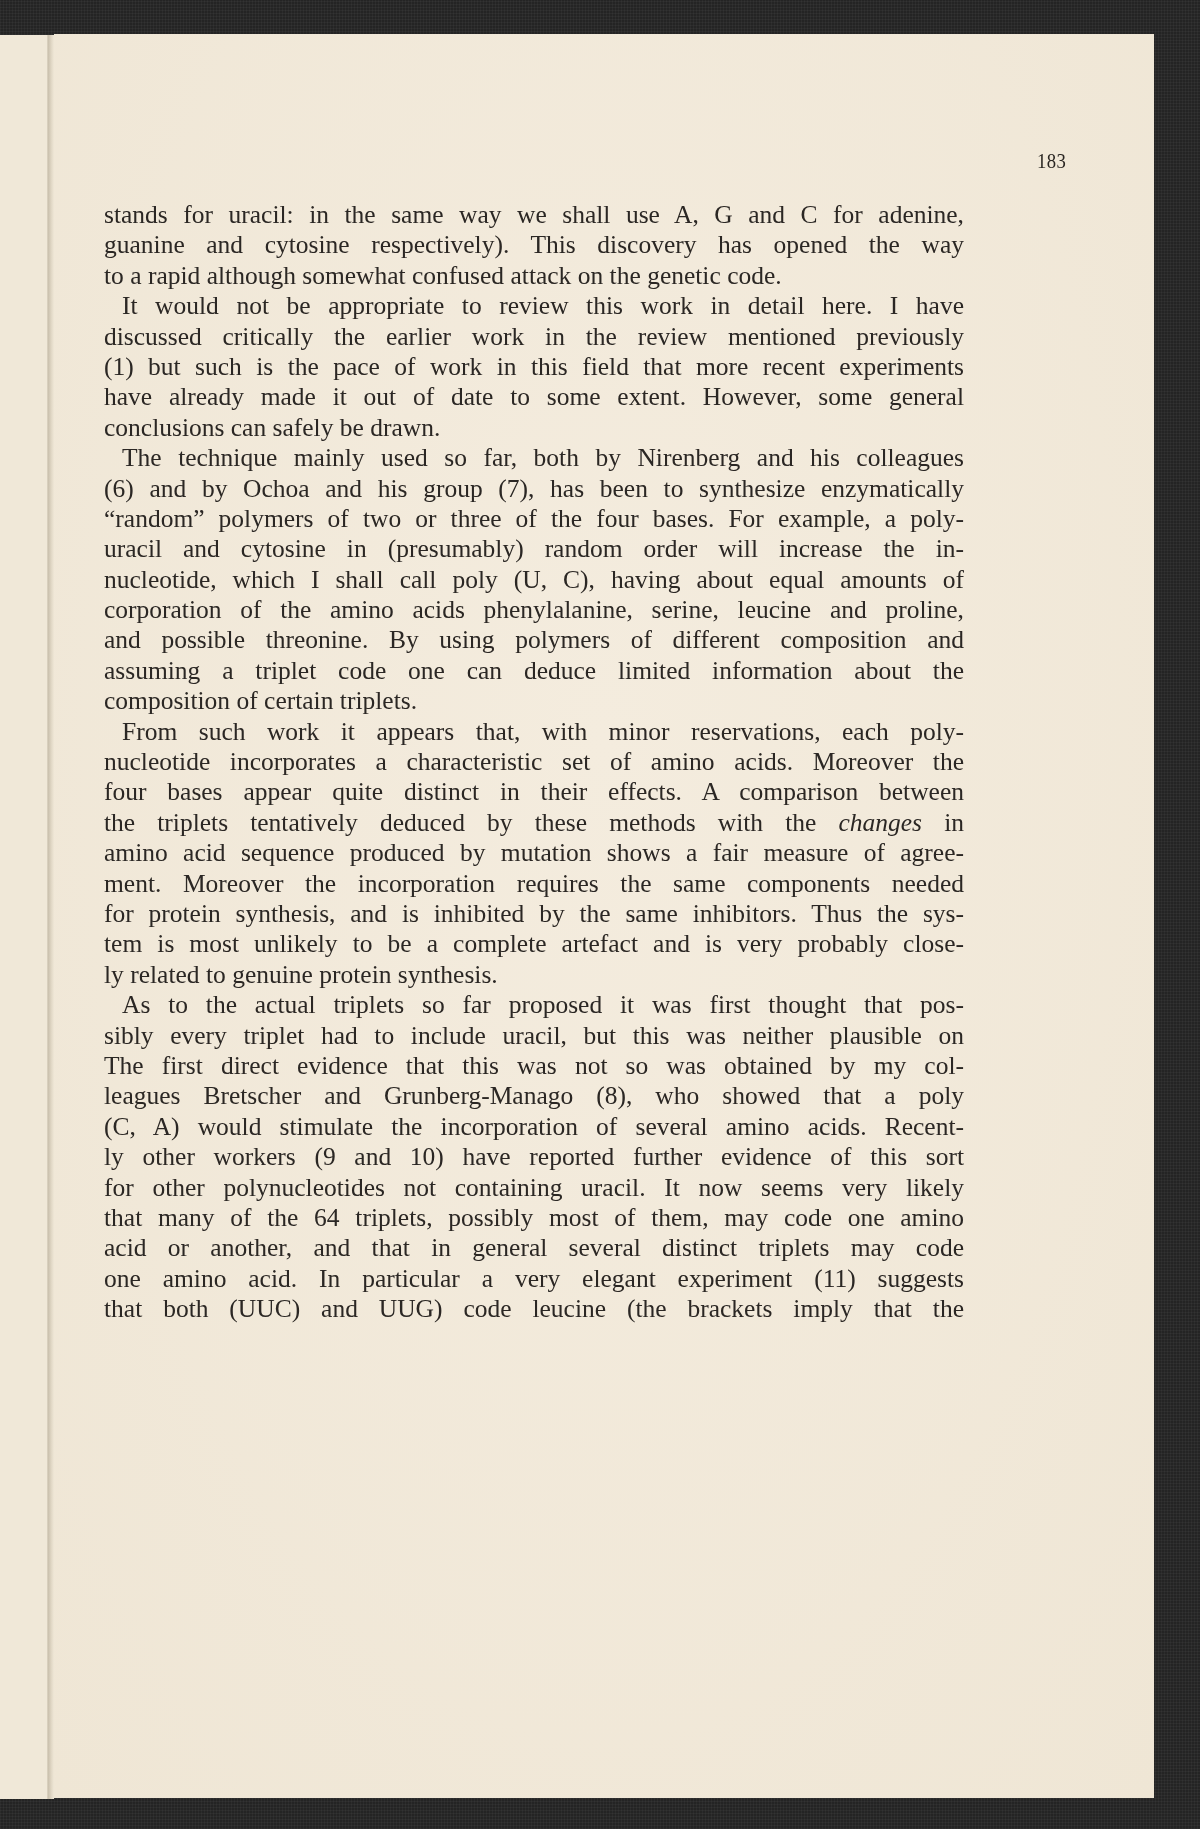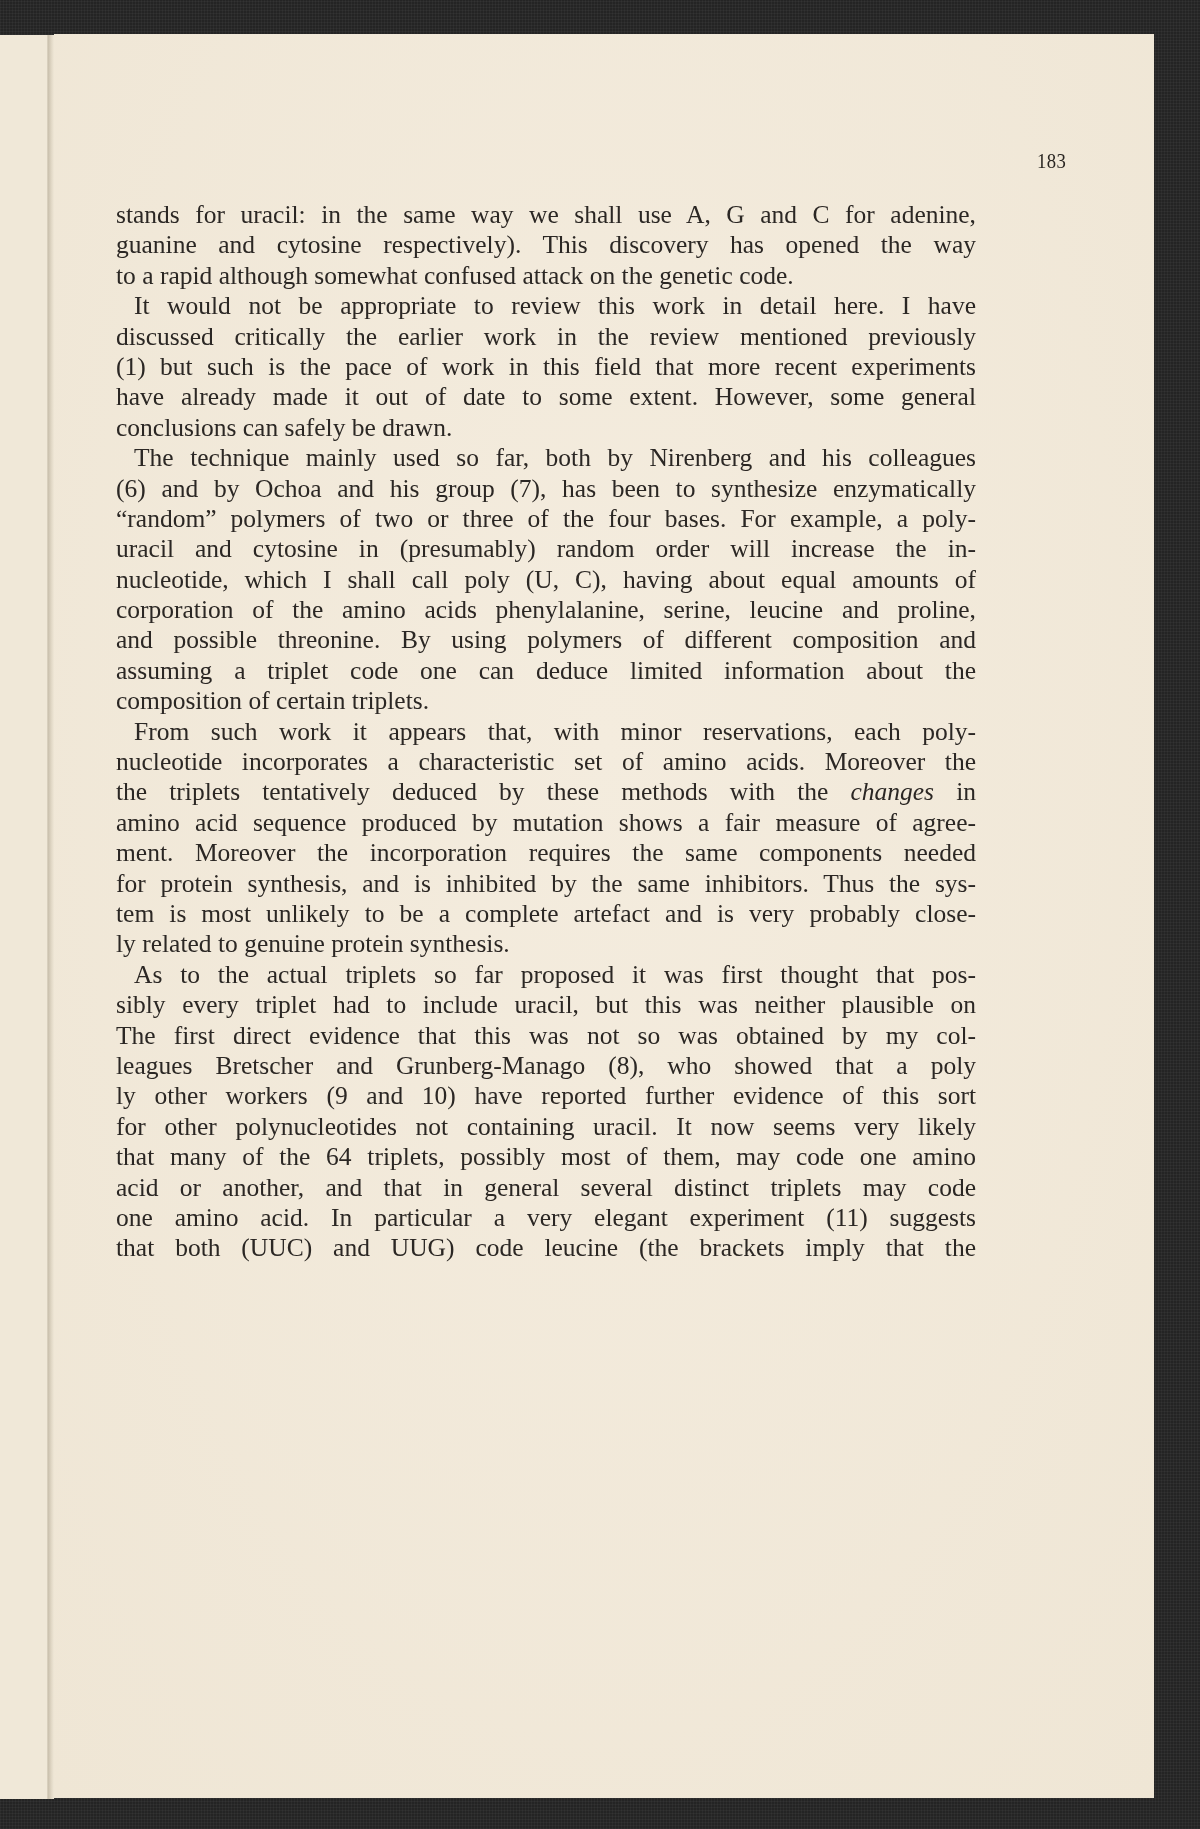--- a/index.html
+++ b/index.html
@@ -78,21 +78,20 @@
     text-align-last: left;
   }
   .line.indent {
     padding-left: 18px;
   }
   .line-inner {
     display: inline-block;
     width: 100%;
     text-align: justify;
     text-align-last: justify;
-    margin-left: 12px;
   }
   .line.last .line-inner {
     text-align-last: left;
   }
   em {
     font-style: italic;
   }
 </style>
 </head>
 <body>
@@ -124,32 +123,34 @@
       <span class="line"><span class="line-inner">uracil and cytosine in (presumably) random order will increase the in-</span></span>
       <span class="line"><span class="line-inner">nucleotide, which I shall call poly (U, C), having about equal amounts of</span></span>
       <span class="line"><span class="line-inner">corporation of the amino acids phenylalanine, serine, leucine and proline,</span></span>
       <span class="line"><span class="line-inner">and possible threonine. By using polymers of different composition and</span></span>
       <span class="line"><span class="line-inner">assuming a triplet code one can deduce limited information about the</span></span>
       <span class="line last"><span class="line-inner">composition of certain triplets.</span></span>
     </div>
     <div>
       <span class="line indent"><span class="line-inner">From such work it appears that, with minor reservations, each poly-</span></span>
       <span class="line"><span class="line-inner">nucleotide incorporates a characteristic set of amino acids. Moreover the</span></span>
+      <span class="line"><span class="line-inner">four bases appear quite distinct in their effects. A comparison between</span></span>
       <span class="line"><span class="line-inner">the triplets tentatively deduced by these methods with the <em>changes</em> in</span></span>
       <span class="line"><span class="line-inner">amino acid sequence produced by mutation shows a fair measure of agree-</span></span>
       <span class="line"><span class="line-inner">ment. Moreover the incorporation requires the same components needed</span></span>
       <span class="line"><span class="line-inner">for protein synthesis, and is inhibited by the same inhibitors. Thus the sys-</span></span>
       <span class="line"><span class="line-inner">tem is most unlikely to be a complete artefact and is very probably close-</span></span>
       <span class="line last"><span class="line-inner">ly related to genuine protein synthesis.</span></span>
     </div>
     <div>
       <span class="line indent"><span class="line-inner">As to the actual triplets so far proposed it was first thought that pos-</span></span>
       <span class="line"><span class="line-inner">sibly every triplet had to include uracil, but this was neither plausible on</span></span>
       <span class="line"><span class="line-inner">The first direct evidence that this was not so was obtained by my col-</span></span>
       <span class="line"><span class="line-inner">leagues Bretscher and Grunberg-Manago (8), who showed that a poly</span></span>
+      <span class="line"><span class="line-inner">(C, A) would stimulate the incorporation of several amino acids. Recent-</span></span>
       <span class="line"><span class="line-inner">ly other workers (9 and 10) have reported further evidence of this sort</span></span>
       <span class="line"><span class="line-inner">for other polynucleotides not containing uracil. It now seems very likely</span></span>
       <span class="line"><span class="line-inner">that many of the 64 triplets, possibly most of them, may code one amino</span></span>
       <span class="line"><span class="line-inner">acid or another, and that in general several distinct triplets may code</span></span>
       <span class="line"><span class="line-inner">one amino acid. In particular a very elegant experiment (11) suggests</span></span>
       <span class="line"><span class="line-inner">that both (UUC) and UUG) code leucine (the brackets imply that the</span></span>
     </div>
   </div>
 
 </body></html>

